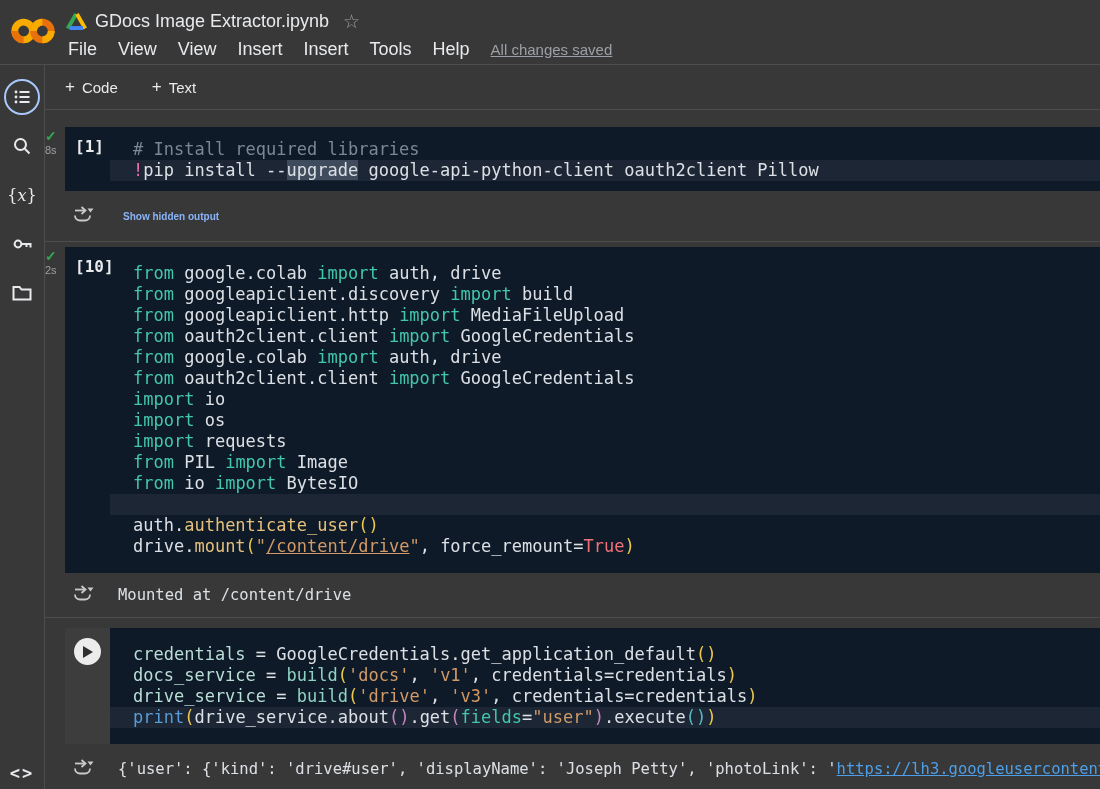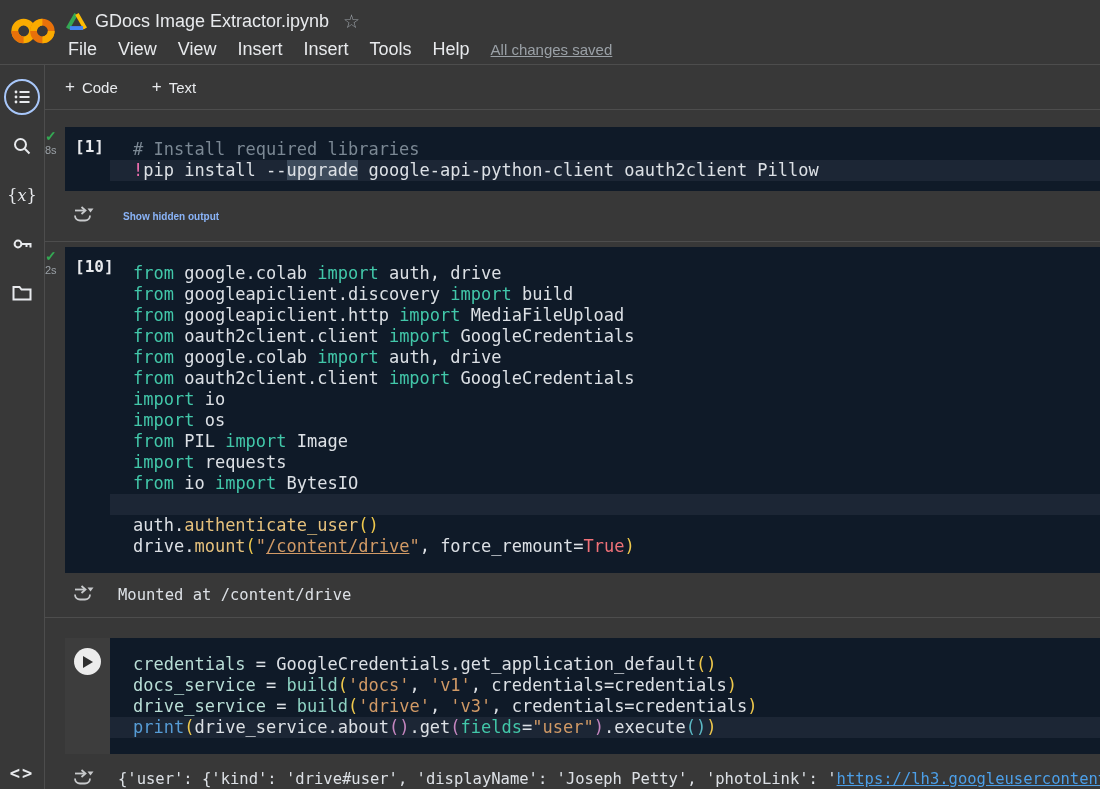--- a/index.html
+++ b/index.html
@@ -186,40 +186,40 @@
             <div class="execcount">[10]</div>
             <div class="codelines">
               <div class="cl"><span class="tk" style="color: var(--kw);">from</span><span class="tk" style="color: var(--plain);"> google.colab </span><span class="tk" style="color: var(--kw);">import</span><span class="tk" style="color: var(--plain);"> auth, drive</span></div>
               <div class="cl"><span class="tk" style="color: var(--kw);">from</span><span class="tk" style="color: var(--plain);"> googleapiclient.discovery </span><span class="tk" style="color: var(--kw);">import</span><span class="tk" style="color: var(--plain);"> build</span></div>
               <div class="cl"><span class="tk" style="color: var(--kw);">from</span><span class="tk" style="color: var(--plain);"> googleapiclient.http </span><span class="tk" style="color: var(--kw);">import</span><span class="tk" style="color: var(--plain);"> MediaFileUpload</span></div>
               <div class="cl"><span class="tk" style="color: var(--kw);">from</span><span class="tk" style="color: var(--plain);"> oauth2client.client </span><span class="tk" style="color: var(--kw);">import</span><span class="tk" style="color: var(--plain);"> GoogleCredentials</span></div>
               <div class="cl"><span class="tk" style="color: var(--kw);">from</span><span class="tk" style="color: var(--plain);"> google.colab </span><span class="tk" style="color: var(--kw);">import</span><span class="tk" style="color: var(--plain);"> auth, drive</span></div>
               <div class="cl"><span class="tk" style="color: var(--kw);">from</span><span class="tk" style="color: var(--plain);"> oauth2client.client </span><span class="tk" style="color: var(--kw);">import</span><span class="tk" style="color: var(--plain);"> GoogleCredentials</span></div>
               <div class="cl"><span class="tk" style="color: var(--kw);">import</span><span class="tk" style="color: var(--plain);"> io</span></div>
               <div class="cl"><span class="tk" style="color: var(--kw);">import</span><span class="tk" style="color: var(--plain);"> os</span></div>
+              <div class="cl"><span class="tk" style="color: var(--kw);">import</span><span class="tk" style="color: var(--plain);"> requests</span></div>
               <div class="cl"><span class="tk" style="color: var(--kw);">from</span><span class="tk" style="color: var(--plain);"> PIL </span><span class="tk" style="color: var(--kw);">import</span><span class="tk" style="color: var(--plain);"> Image</span></div>
-              <div class="cl"><span class="tk" style="color: var(--kw);">import</span><span class="tk" style="color: var(--plain);"> requests</span></div>
               <div class="cl"><span class="tk" style="color: var(--kw);">from</span><span class="tk" style="color: var(--plain);"> io </span><span class="tk" style="color: var(--kw);">import</span><span class="tk" style="color: var(--plain);"> BytesIO</span></div>
               <div class="cl hl"></div>
               <div class="cl"><span class="tk" style="color: var(--plain);">auth.</span><span class="tk" style="color: var(--fn);">authenticate_user</span><span class="tk" style="color: var(--paren1);">()</span></div>
               <div class="cl"><span class="tk" style="color: var(--plain);">drive.</span><span class="tk" style="color: var(--fn);">mount</span><span class="tk" style="color: var(--paren1);">(</span><span class="tk" style="color: var(--str);">"</span><span class="tk u" style="color: var(--str);">/content/drive</span><span class="tk" style="color: var(--str);">"</span><span class="tk" style="color: var(--plain);">, force_remount=</span><span class="tk" style="color: var(--truec);">True</span><span class="tk" style="color: var(--paren1);">)</span></div>
             </div>
           </div>
         </div>
         <div class="outrow" style="height: 44px;">
           <div class="out-icon"><svg width="25" height="22" viewBox="0 0 25 22">
   <path d="M3 7.5 H12" stroke="#c8cacc" stroke-width="1.8" fill="none"></path>
   <path d="M9.5 4 L13.5 7.5 L9.5 11" stroke="#c8cacc" stroke-width="1.8" fill="none"></path>
   <path d="M15.5 5.5 L21.5 5.5 L18.5 9.5 Z" fill="#c8cacc"></path>
   <path d="M3 12.5 a5 5 0 0 0 5 5 h5 a5 5 0 0 0 5 -5" stroke="#c8cacc" stroke-width="1.8" fill="none"></path>
 </svg></div>
           <div class="out-mono">Mounted at /content/drive</div>
         </div>
         <div class="divider"></div>
-        <div class="cellrow" style="margin-top: 20px;">
+        <div class="cellrow" style="margin-top: 10px;">
           <div class="codecell ">
             <div class="playgutter">
               <div class="play-button">
         <svg width="13" height="14" viewBox="0 0 13 14">
           <path d="M2 1 L12 7 L2 13 Z" fill="var(--playfg)"></path>
                 </svg>
               </div>
             </div>
             <div class="codelines">
               <div class="cl"><span class="tk" style="color: var(--var);">credentials</span><span class="tk" style="color: var(--plain);"> = </span><span class="tk" style="color: var(--plain);">GoogleCredentials.get_application_default</span><span class="tk" style="color: var(--paren1);">()</span></div>

